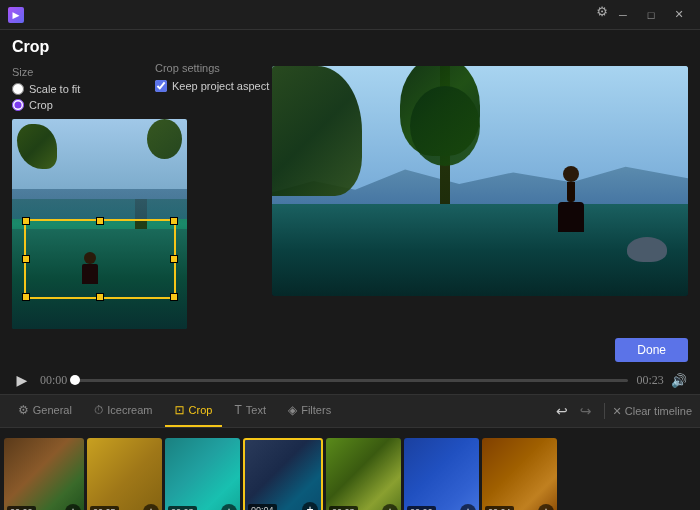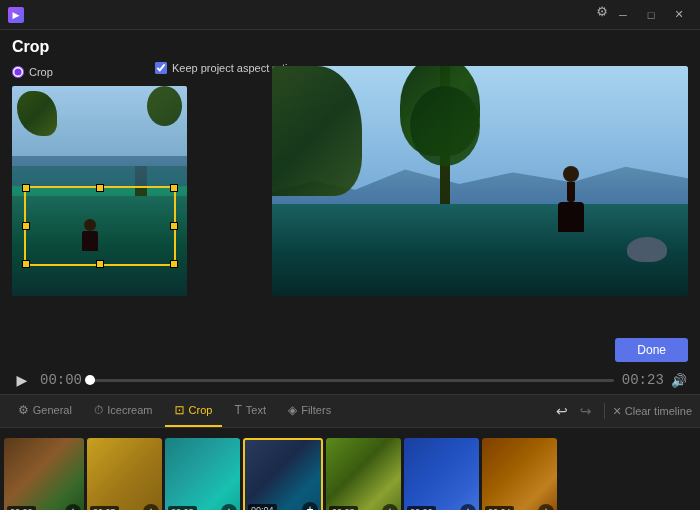--- a/index.html
+++ b/index.html
@@ -192,23 +192,23 @@
       background: transparent;
       border: none;
       cursor: pointer;
       color: #ccc;
       font-size: 14px;
       display: flex;
       align-items: center;
       justify-content: center;
     }
     .time-display {
-      font-size: 14px;
-      color: #888;
-      font-family: Liberation Mono, monospace;
+      font-size: 12px;
+      color: #888;
+      font-family: Liberation Serif, serif;
     }
     .progress-bar {
       flex: 1;
       height: 3px;
       background: #444;
       border-radius: 2px;
       position: relative;
     }
     .progress-fill {
       height: 100%;
@@ -384,22 +384,27 @@
     <button class="titlebar-btn close">✕</button>
   </div>
 </div>
 
 <div class="page-title">Crop</div>
 
 <div class="top-section">
 
   <div style="width:240px; flex-shrink:0;">
 
+    <div class="size-label">Size</div>
 
     <div class="radio-group">
+      <label class="radio-item">
+        <input type="radio" name="size" style="">
+        <span>Scale to fit</span>
+      </label>
       <label class="radio-item">
         <input type="radio" name="size" checked="" style="">
         <span>Crop</span>
       </label>
     </div>
 
     <div class="preview-container">
       <div class="preview-img">
 
         <div style="position:absolute;top:0;right:40px;width:12px;height:100%;background:linear-gradient(180deg,#1a2a0a,#2a4010);opacity:0.9;"></div>
@@ -431,20 +436,21 @@
         <div class="crop-handle br"></div>
         <div class="crop-handle tm"></div>
         <div class="crop-handle bm"></div>
         <div class="crop-handle lm"></div>
         <div class="crop-handle rm"></div>
       </div>
     </div>
   </div>
 
   <div style="position:absolute;left:155px;top:0;">
+    <div class="crop-settings-label">Crop settings</div>
     <div class="checkbox-item active">
       <input type="checkbox" checked="" style="">
       <span>Keep project aspect ratio</span>
     </div>
   </div>
 
   <div class="right-preview" style="margin-left:10px;">
     <div class="right-preview-img">
 
       <div style="position:absolute;top:0;left:0;right:0;height:55%;background:linear-gradient(180deg,#a8d4f0 0%,#78acd8 100%);"></div>

